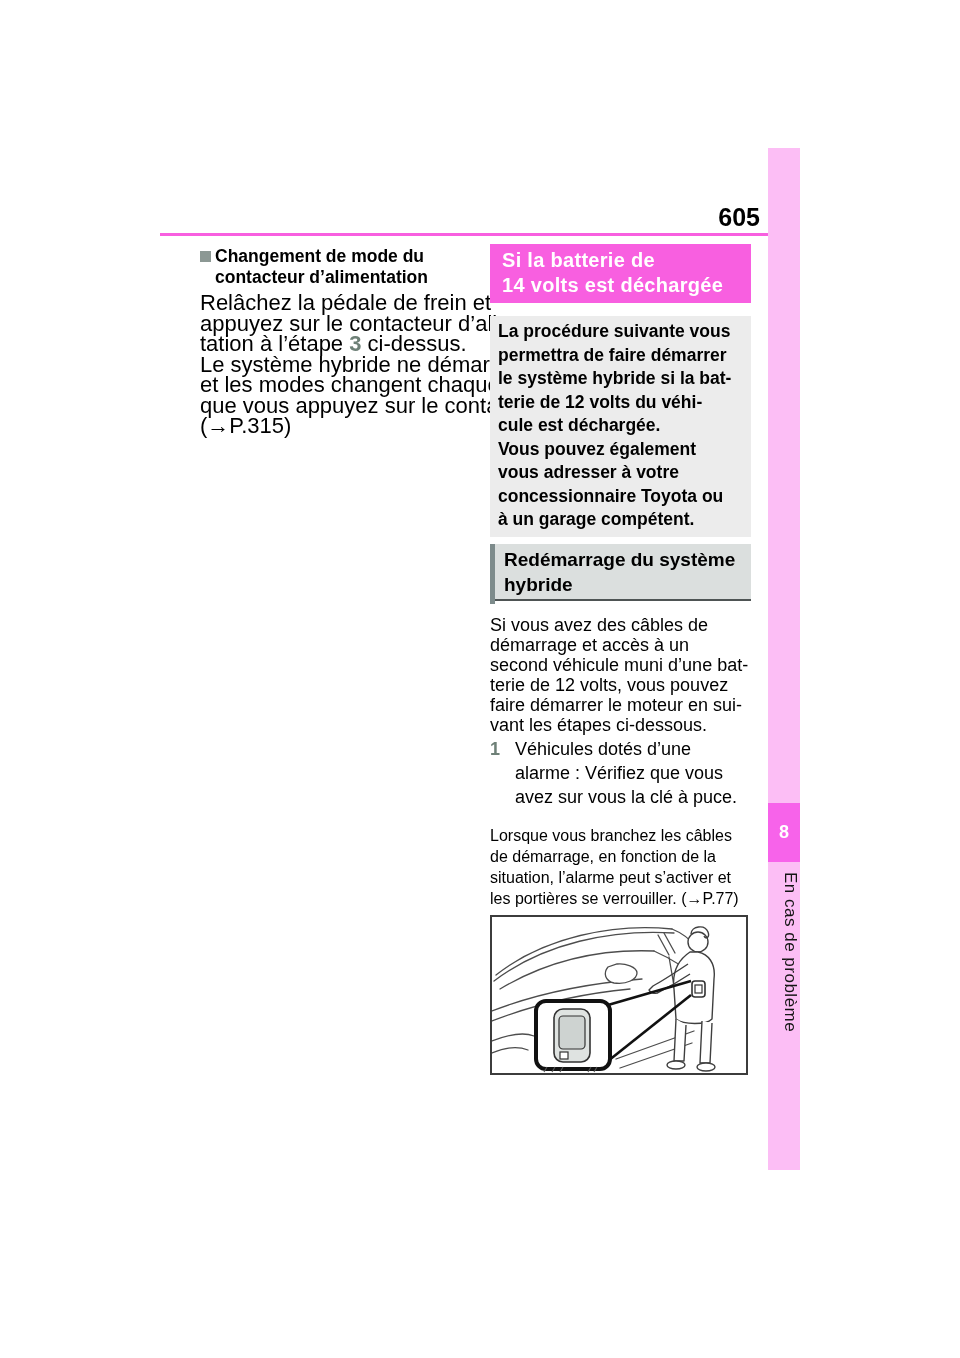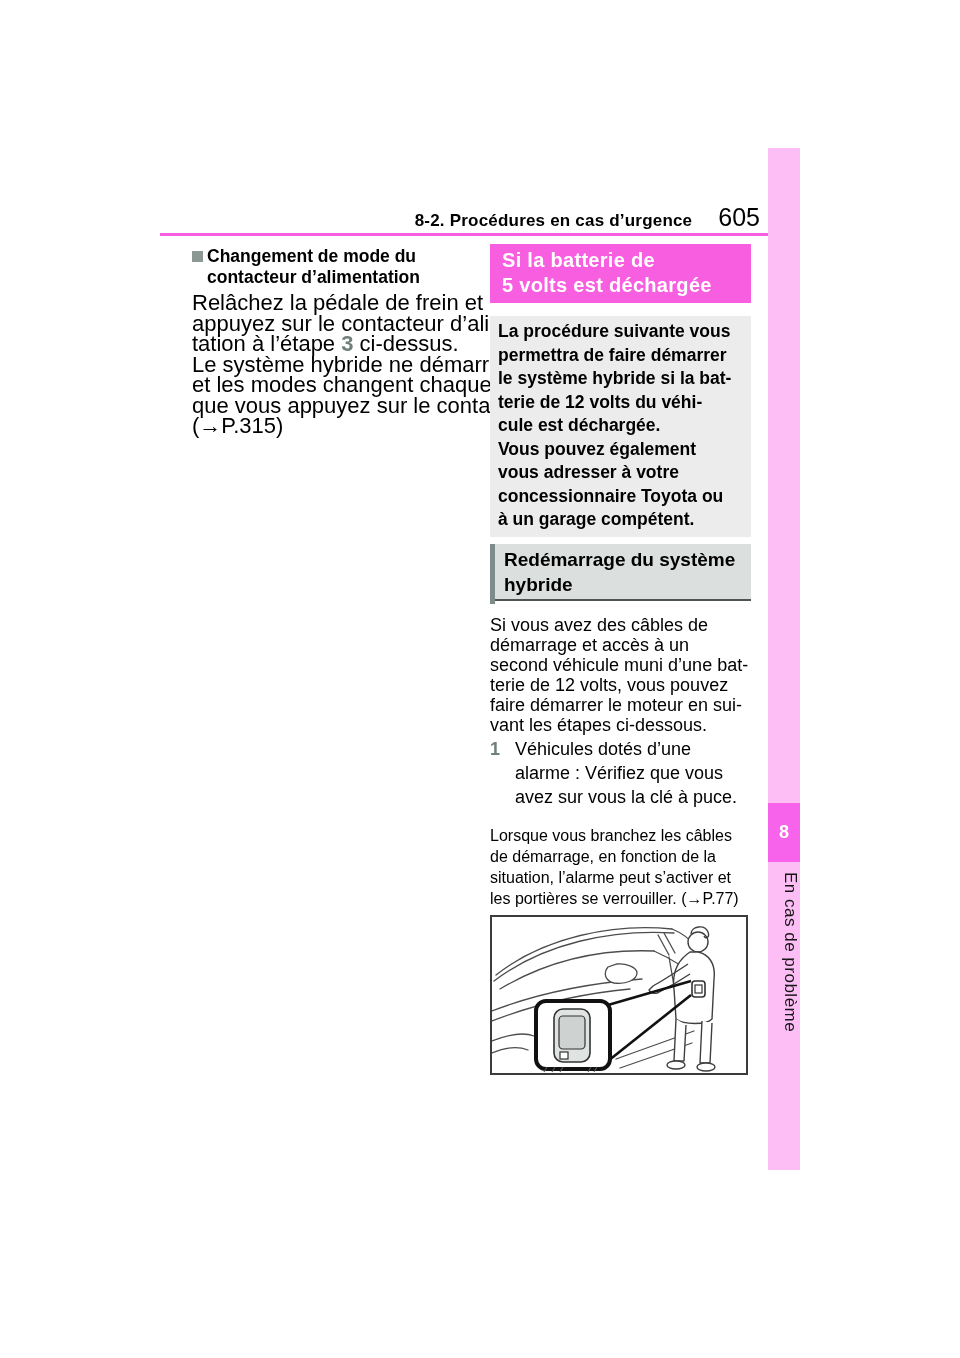--- a/index.html
+++ b/index.html
@@ -8,27 +8,27 @@
     position:relative; width:960px; height:1358px; margin:0 auto;
     background:#fff; overflow:hidden;
     font-family:"Liberation Sans", sans-serif; color:#000;
   }
   
   .header-row {
     position:absolute; left:160px; top:203px; width:600px;
     display:flex; justify-content:flex-end; align-items:baseline; gap:26px;
   }
   .header-title { font-size:17px; font-weight:bold; letter-spacing:0.2px; }
-  .page-number  { font-size:25px; font-weight:normal;text-align:center; }
+  .page-number  { font-size:25px; font-weight:bold;text-align:center; }
   .header-rule {
     position:absolute; left:160px; top:233px; width:608px; height:3px;
     background:var(--accent-pink,#f85fe0);
   }
   
-  .col-left  { position:absolute; left:192px; top:246px; width:286px; }
+  .col-left  { position:absolute; left:200px; top:246px; width:286px; }
   .col-right { position:absolute; left:490px; top:244px; width:261px; }
   .pre { white-space:pre; }
   
   .section-heading { display:flex; align-items:flex-start; font-weight:bold; font-size:17.5px; line-height:21px; }
   .square-bullet { flex:0 0 auto; width:11px; height:11px; margin:5px 4px 0 0; background:var(--bullet-gray,#8c9894); }
   .left-body { margin-top:5px; font-size:22px; line-height:20.5px; }
   .step-ref { font-weight:bold; color:var(--step-color,#6e8077); }
   
   .banner {
     background:var(--accent-pink,#f85fe0); color:#fff;
@@ -84,21 +84,20 @@
     position:absolute; right:17px; bottom:2px;
     font-size:28px; color:var(--watermark-color,#8e8e8e); letter-spacing:0.5px;
   }
 </style>
 </head>
 <body>
 
 <div class="page">
 
   <div class="header-row">
-    <span class="header-title">8-2. Procédures en cas d’urgence</span>
     <span class="page-number">605</span>
   </div>
   <div class="header-rule"></div>
 
   <div class="col-left">
     <div class="section-heading">
       <span class="square-bullet"></span>
       <span class="pre">Changement de mode du
 contacteur d’alimentation</span>
     </div>
@@ -106,21 +105,21 @@
 appuyez sur le contacteur d’alimen-
 tation à l’étape </span><span class="step-ref">3</span><span class="pre"> ci-dessus.
 Le système hybride ne démarre pas
 et les modes changent chaque fois
 que vous appuyez sur le contacteur.
 (→P.315)</span></p>
   </div>
 
   <div class="col-right">
     <div class="banner pre">Si la batterie de
-5 volts est déchargée</div>
+14 volts est déchargée</div>
 
     <div class="intro-box pre">La procédure suivante vous
 permettra de faire démarrer
 le système hybride si la bat-
 terie de 12 volts du véhi-
 cule est déchargée.
 Vous pouvez également
 vous adresser à votre
 concessionnaire Toyota ou
 à un garage compétent.</div>

